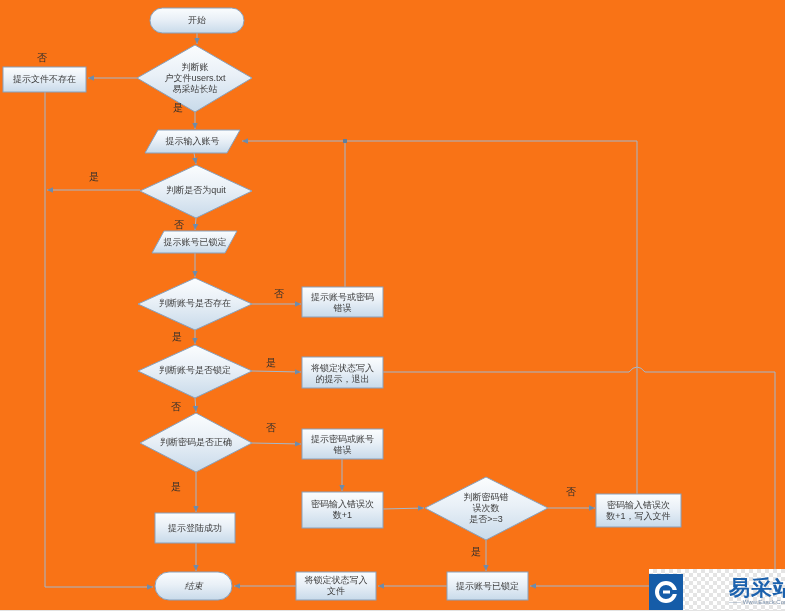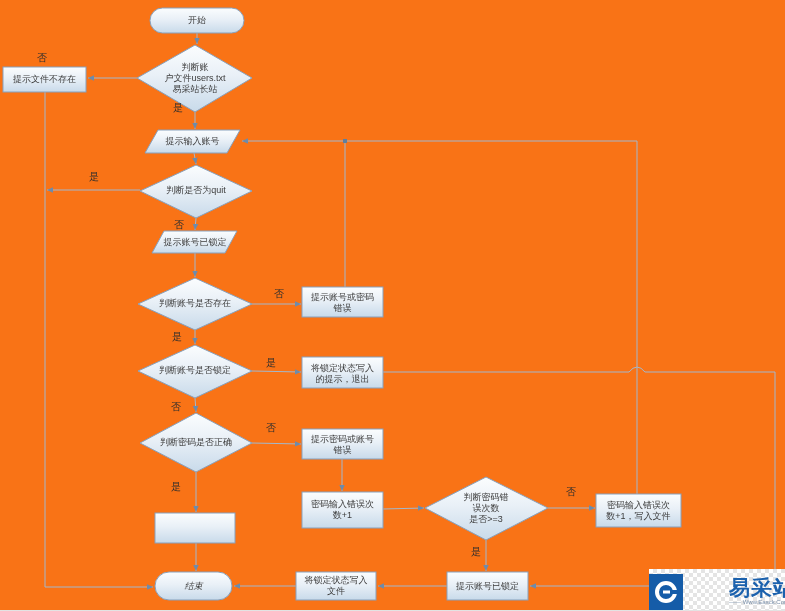--- a/index.html
+++ b/index.html
@@ -134,20 +134,21 @@
   <div class="txt node-label" style="left:140px;top:434px;width:112px;height:17px;">判断密码是否正确</div>
   <div class="txt node-label" style="left:304px;top:431px;width:77px;height:27px;">提示密码或账号
 错误</div>
   <div class="txt node-label" style="left:304px;top:496px;width:77px;height:28px;">密码输入错误次
 数+1</div>
   <div class="txt node-label" style="left:432px;top:486px;width:108px;height:45px;">判断密码错
 误次数
 是否&gt;=3</div>
   <div class="txt node-label" style="left:598px;top:497px;width:81px;height:27px;">密码输入错误次
 数+1，写入文件</div>
+  <div class="txt node-label" style="left:155px;top:513px;width:80px;height:30px;">提示登陆成功</div>
   <div class="txt node-label" style="left:447px;top:572px;width:81px;height:28px;">提示账号已锁定</div>
   <div class="txt node-label" style="left:296px;top:572px;width:80px;height:28px;">将锁定状态写入
 文件</div>
   <div class="txt node-label" style="left:155px;top:572px;width:77px;height:28px;font-style:italic;">结束</div>
 
   <div class="txt edge-label" style="left:37px;top:52px;">否</div>
   <div class="txt edge-label" style="left:173px;top:102px;">是</div>
   <div class="txt edge-label" style="left:89px;top:171px;">是</div>
   <div class="txt edge-label" style="left:174px;top:219px;">否</div>
   <div class="txt edge-label" style="left:274px;top:288px;">否</div>

